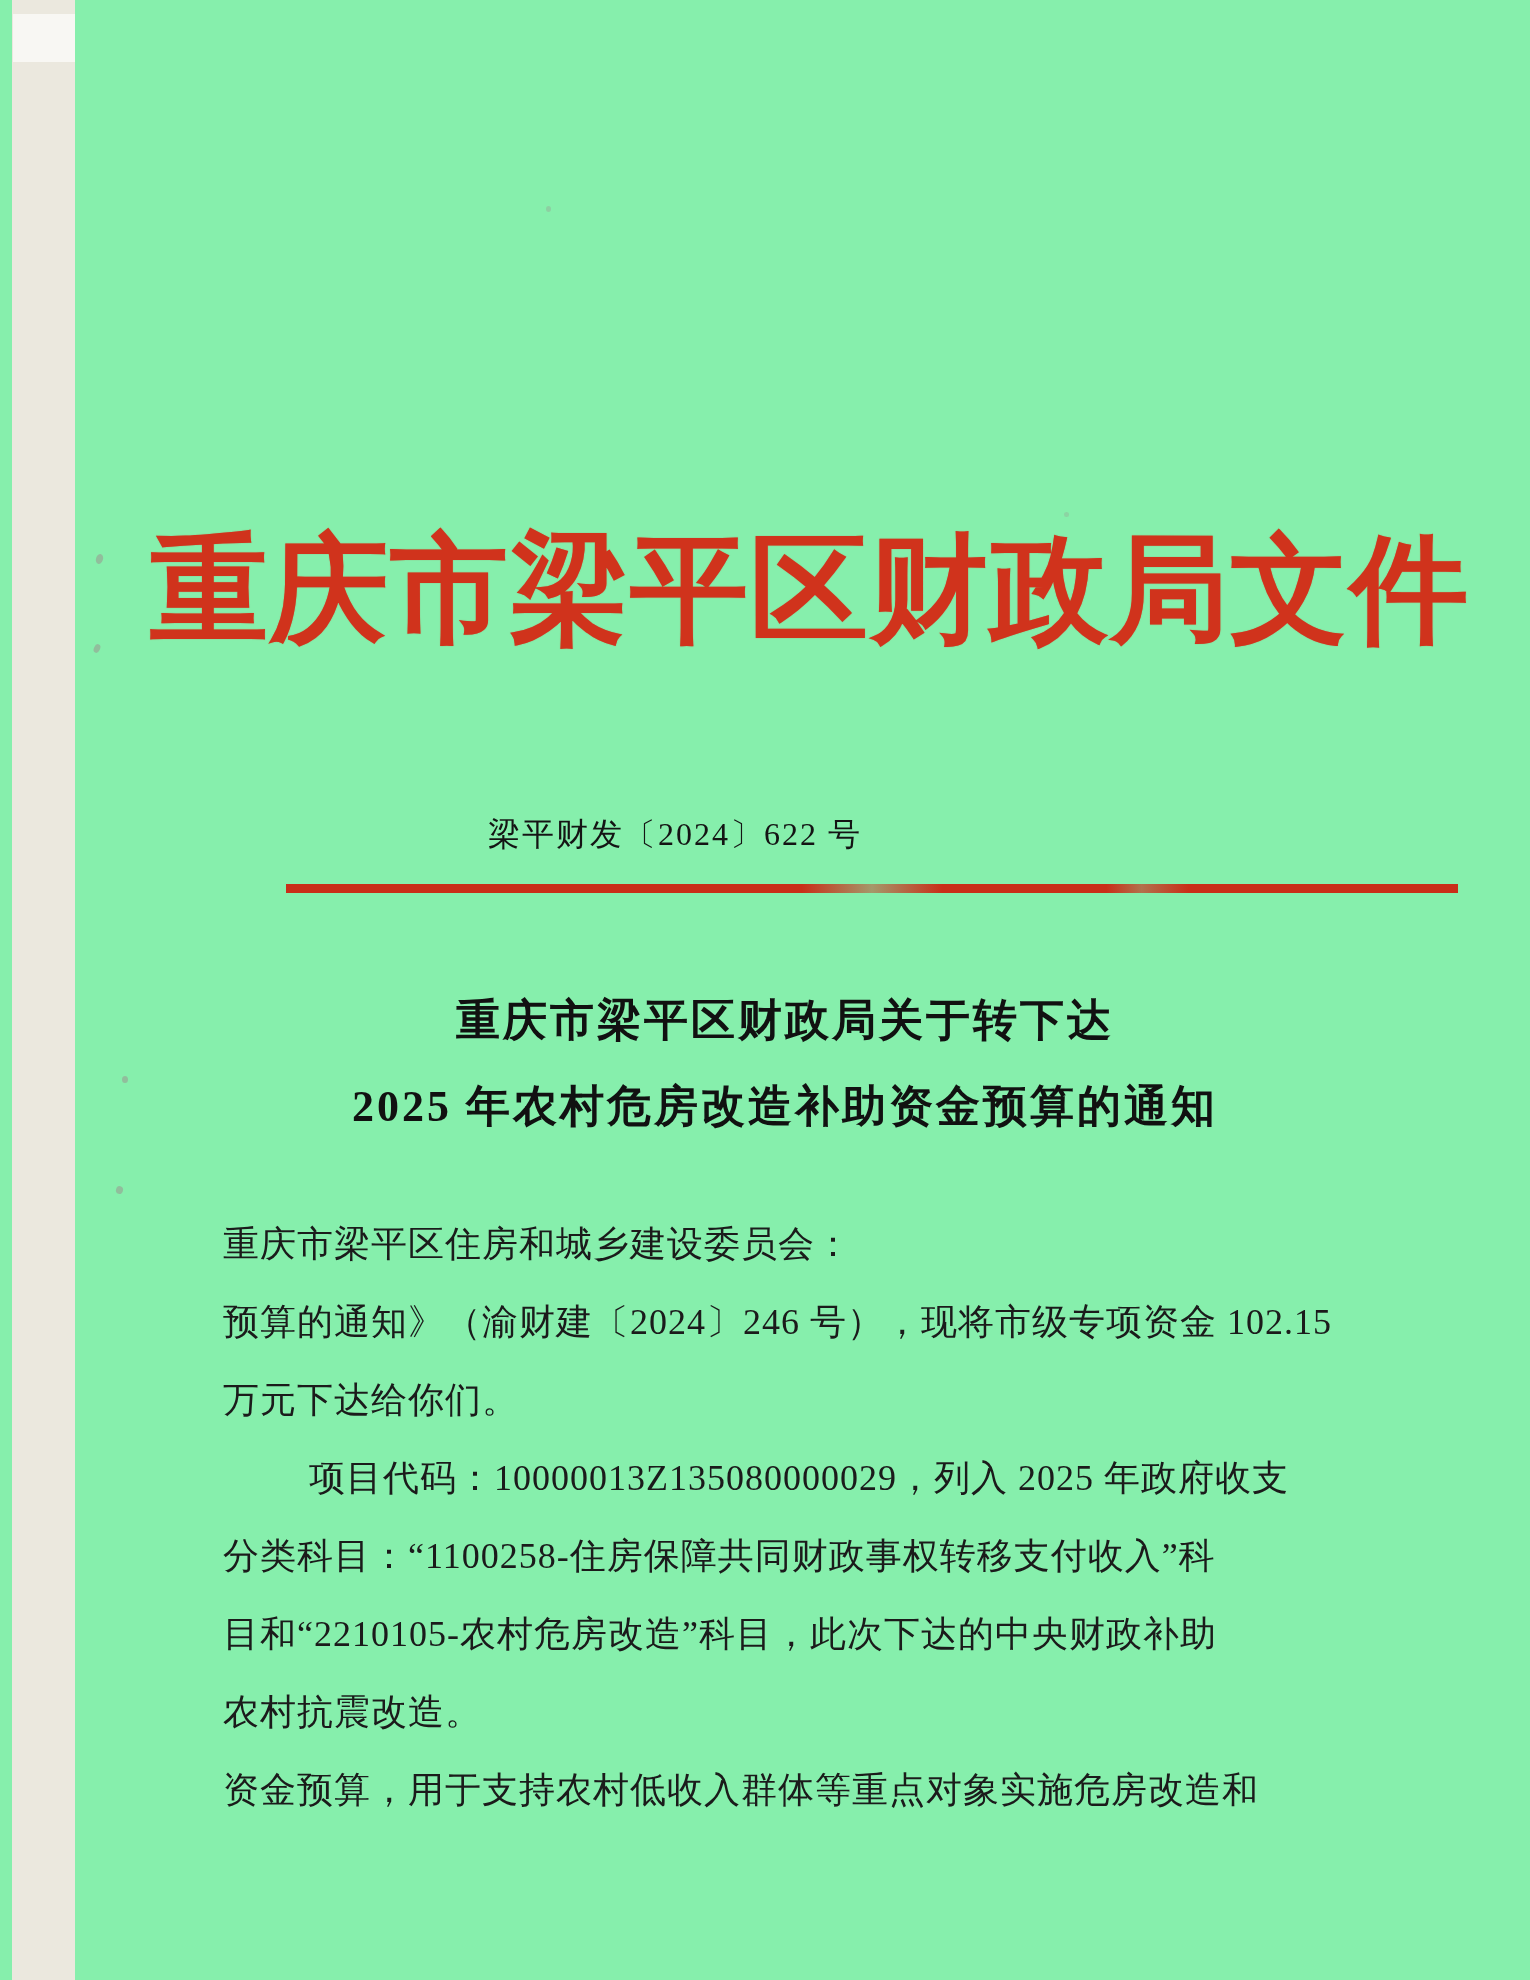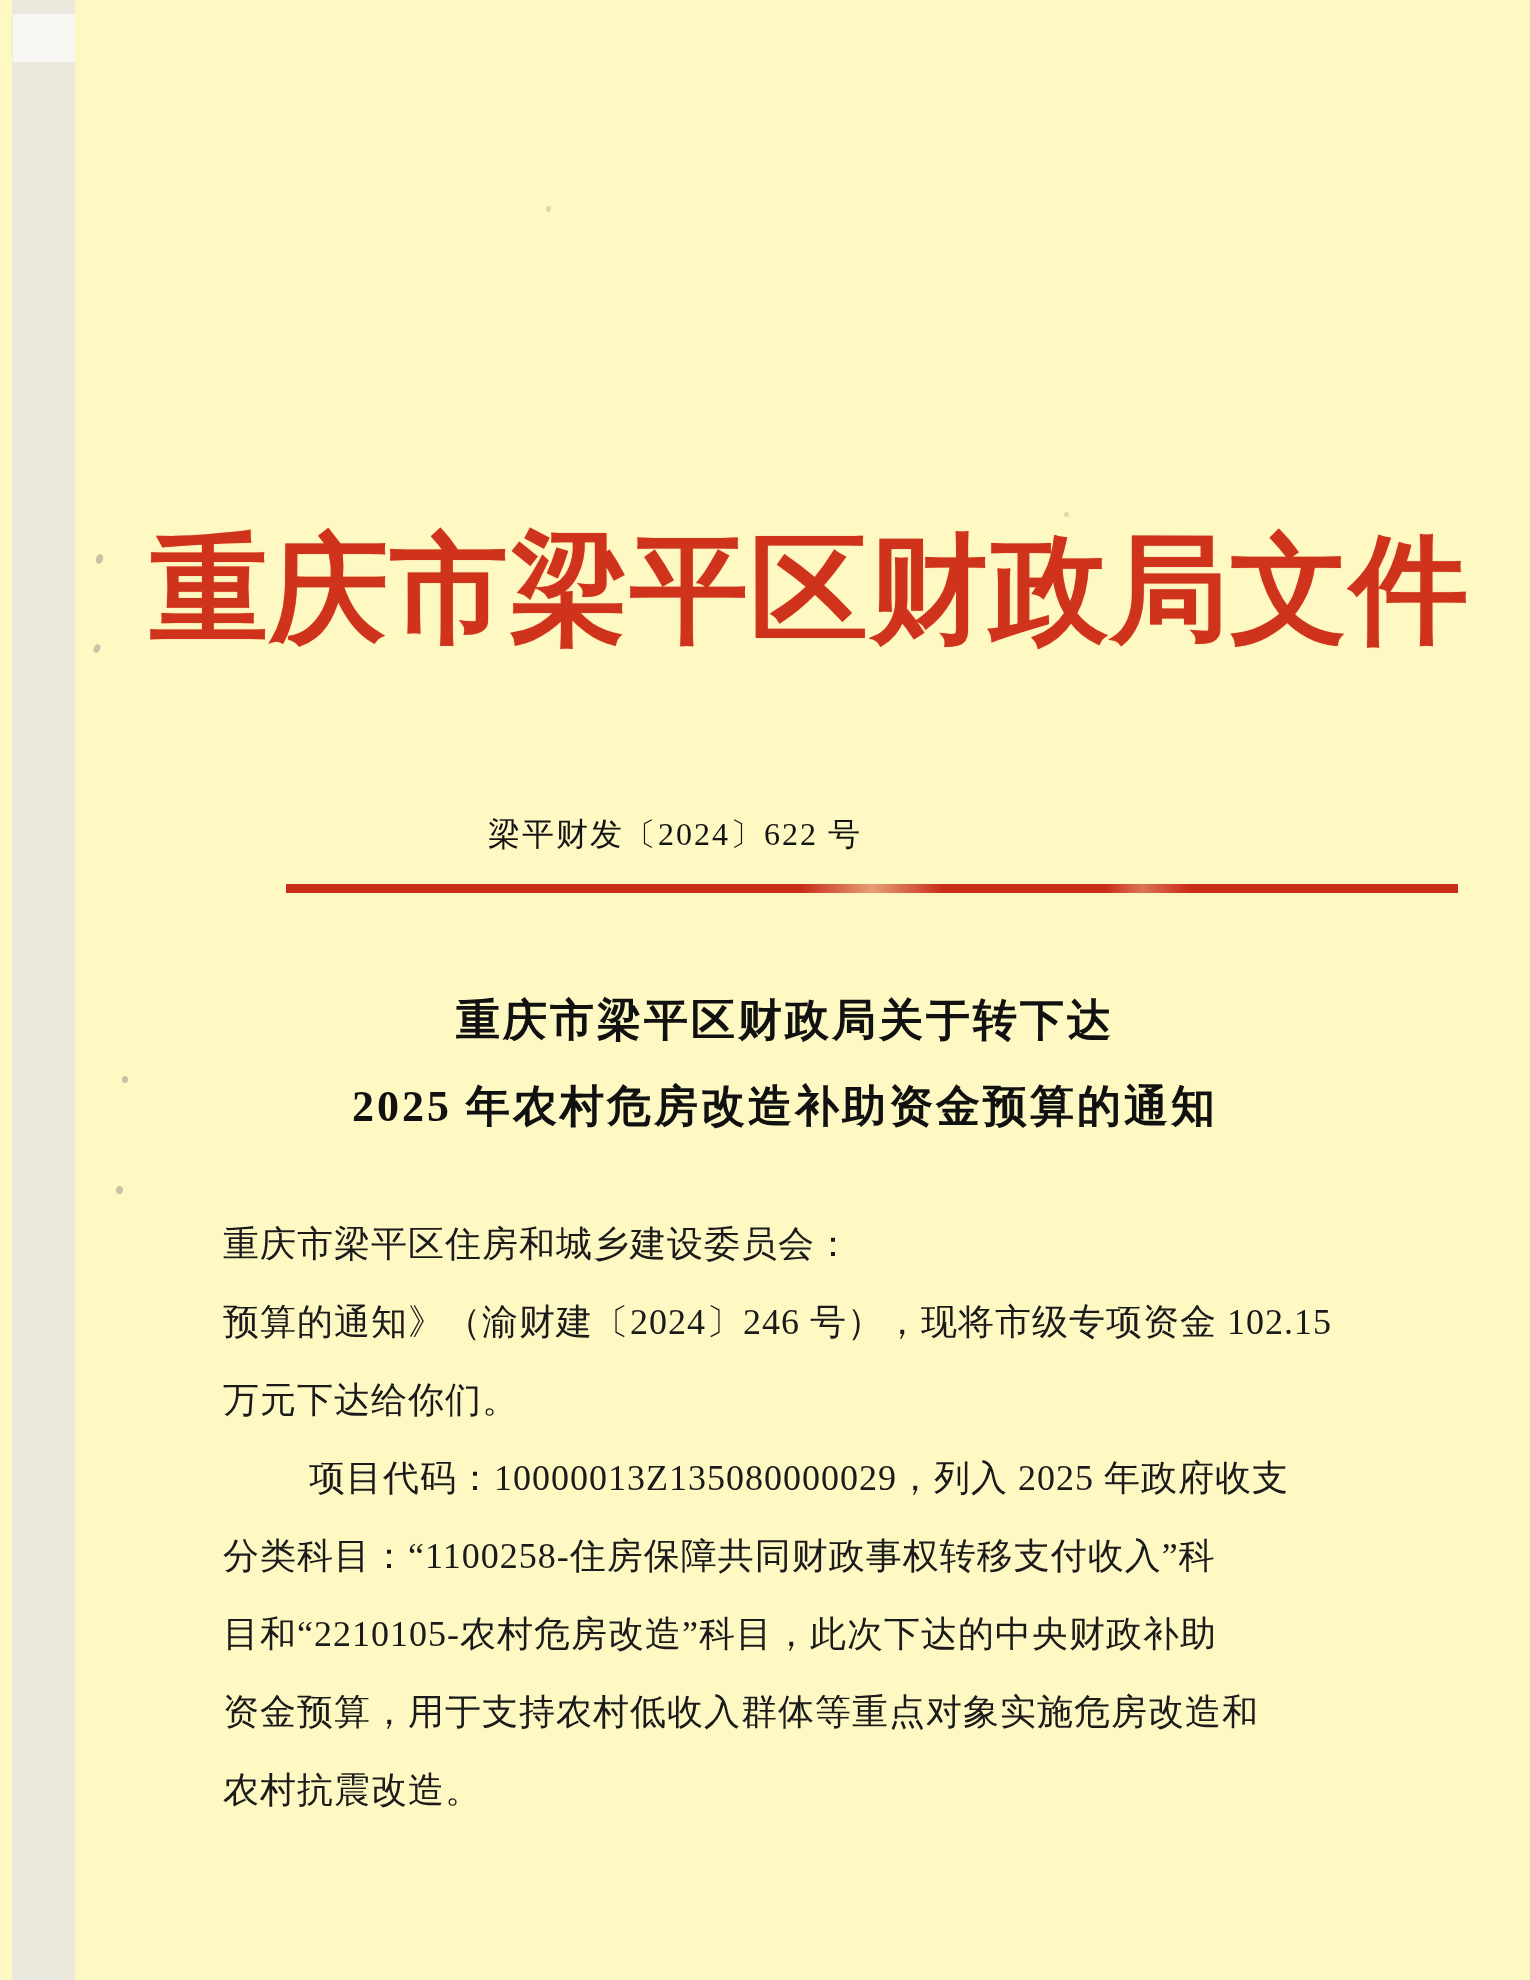--- a/index.html
+++ b/index.html
@@ -4,21 +4,21 @@
 <style>
   html, body {
     margin: 0;
     padding: 0;
     background: #fcfcfa;
   }
   .page {
     position: relative;
     width: 1530px;
     height: 1980px;
-    background: #fef9c3;
+    background: #86efac;
     overflow: hidden;
     font-family: "Liberation Serif", "DejaVu Serif", serif;
     color: #1d1d1d;
   }
   
   .edge-strip {
     position: absolute;
     left: 12px;
     top: 0;
     width: 63px;
@@ -143,17 +143,17 @@
     <div>2025 年农村危房改造补助资金预算的通知</div>
   </h1>
 
   <div class="body-block">
     <div class="bline">重庆市梁平区住房和城乡建设委员会：</div>
     <div class="bline">预算的通知》（渝财建〔2024〕246 号），现将市级专项资金 102.15</div>
     <div class="bline">万元下达给你们。</div>
     <div class="bline indent">项目代码：10000013Z135080000029，列入 2025 年政府收支</div>
     <div class="bline">分类科目：“1100258-住房保障共同财政事权转移支付收入”科</div>
     <div class="bline">目和“2210105-农村危房改造”科目，此次下达的中央财政补助</div>
+    <div class="bline">农村抗震改造。</div>
     <div class="bline">资金预算，用于支持农村低收入群体等重点对象实施危房改造和</div>
-    <div class="bline">农村抗震改造。</div>
   </div>
 
 </div>
 
 </body></html>

